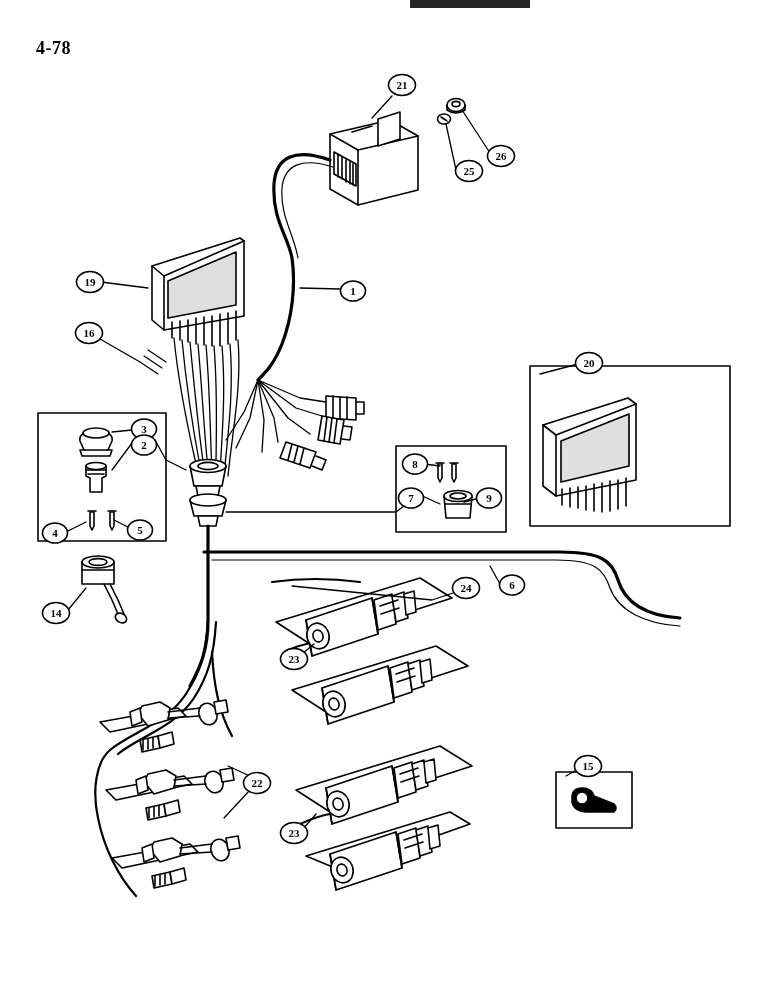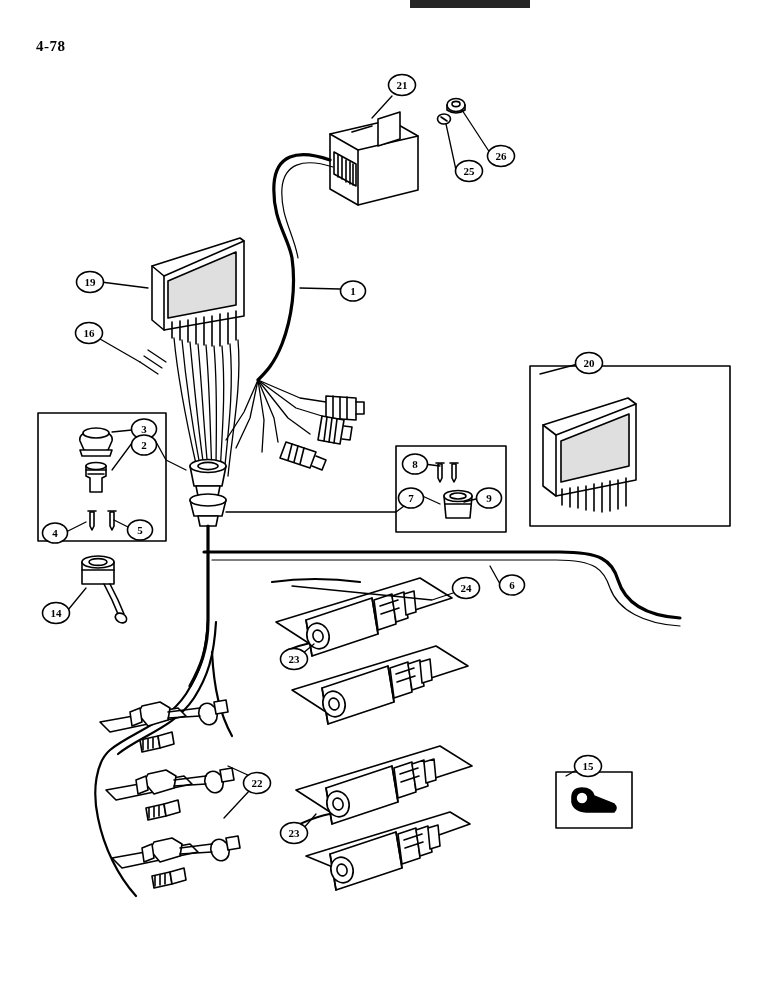--- a/index.html
+++ b/index.html
@@ -16,21 +16,21 @@
     height: 1000px;
     background: #ffffff;
     overflow: hidden;
   }
   #page-number {
     position: absolute;
     left: 36px;
     top: 38px;
     font-family: "Liberation Serif", serif;
     font-weight: bold;
-    font-size: 15px;
+    font-size: 18px;
     letter-spacing: 0.5px;
     color: #000;
   }
   #top-crop {
     position: absolute;
     left: 410px;
     top: 0px;
     width: 120px;
     height: 8px;
     background: #000;

